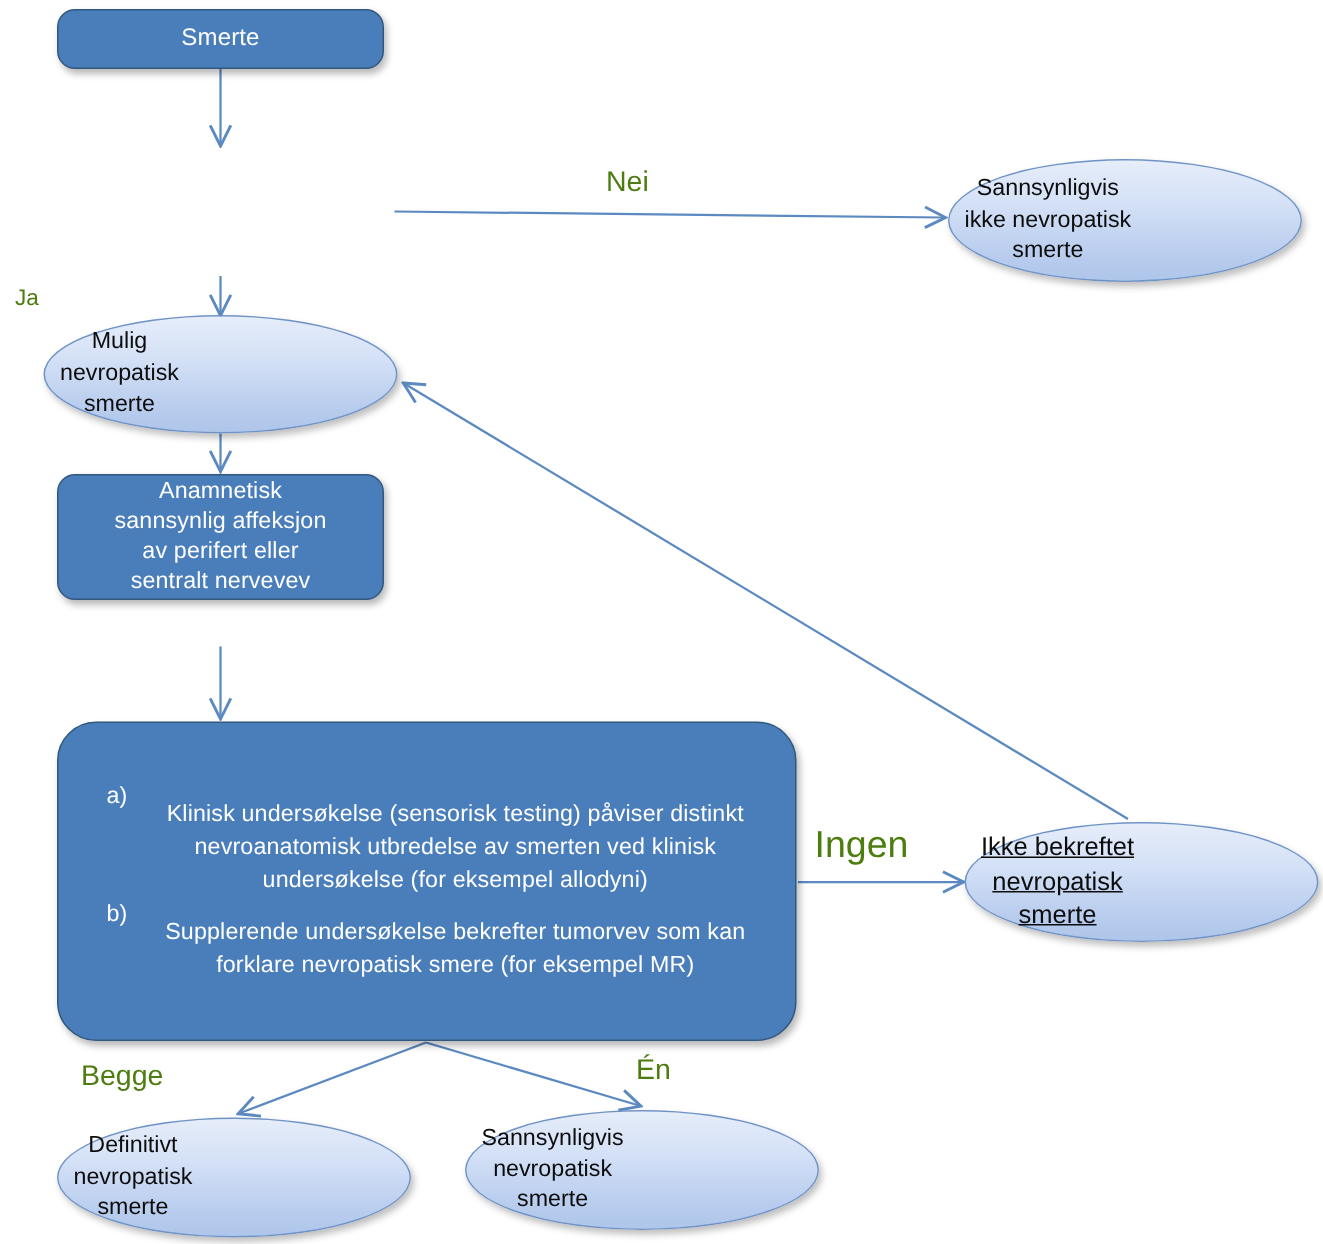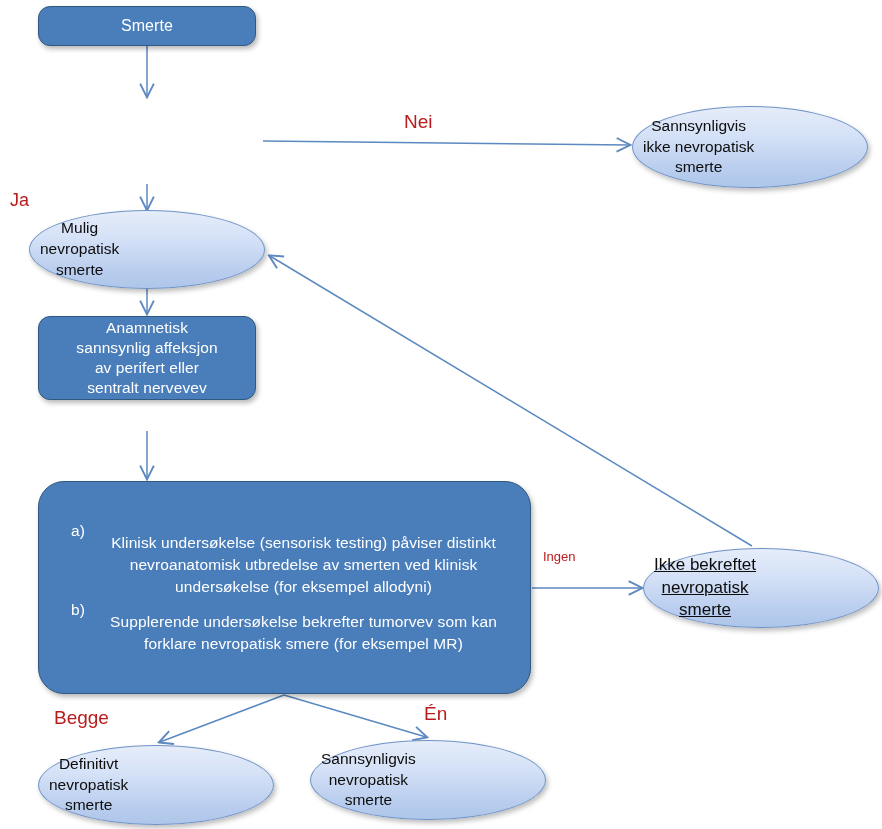--- a/index.html
+++ b/index.html
@@ -47,21 +47,21 @@
     justify-content:flex-start;
     text-align:center;
     line-height:1.34;
     box-shadow:2px 3px 5px rgba(0,0,0,0.26);
   }
   .ellipse .txt{white-space:pre-line;padding:0 10px;}
 
   
   .elabel{
     position:absolute;
-    color:#b91c1c;
+    color:#4d7c0f;
     white-space:nowrap;
   }
 
   
   .biglist{
     width:100%;
     padding:0 14px 0 26px;
     box-sizing:border-box;
     color:#ffffff;
     font-size:15.5px;
@@ -152,21 +152,21 @@
   </div>
 
   <div class="ellipse" style="left:310px;top:740px;width:236px;height:80px;font-size:15.5px;">
     <span class="txt">Sannsynligvis
 nevropatisk
 smerte</span>
   </div>
 
   <div class="elabel" style="left:404px;top:111px;font-size:19px;">Nei</div>
 
-  <div class="elabel" style="left:10px;top:190px;font-size:18px;">Ja</div>
+  <div class="elabel" style="left:10px;top:190px;font-size:15px;">Ja</div>
 
-  <div class="elabel" style="left:543px;top:549px;font-size:13px;">Ingen</div>
+  <div class="elabel" style="left:543px;top:549px;font-size:25px;">Ingen</div>
 
   <div class="elabel" style="left:54px;top:707px;font-size:19px;">Begge</div>
 
   <div class="elabel" style="left:424px;top:703px;font-size:19px;">Én</div>
 
 </div>
 
 </body></html>

